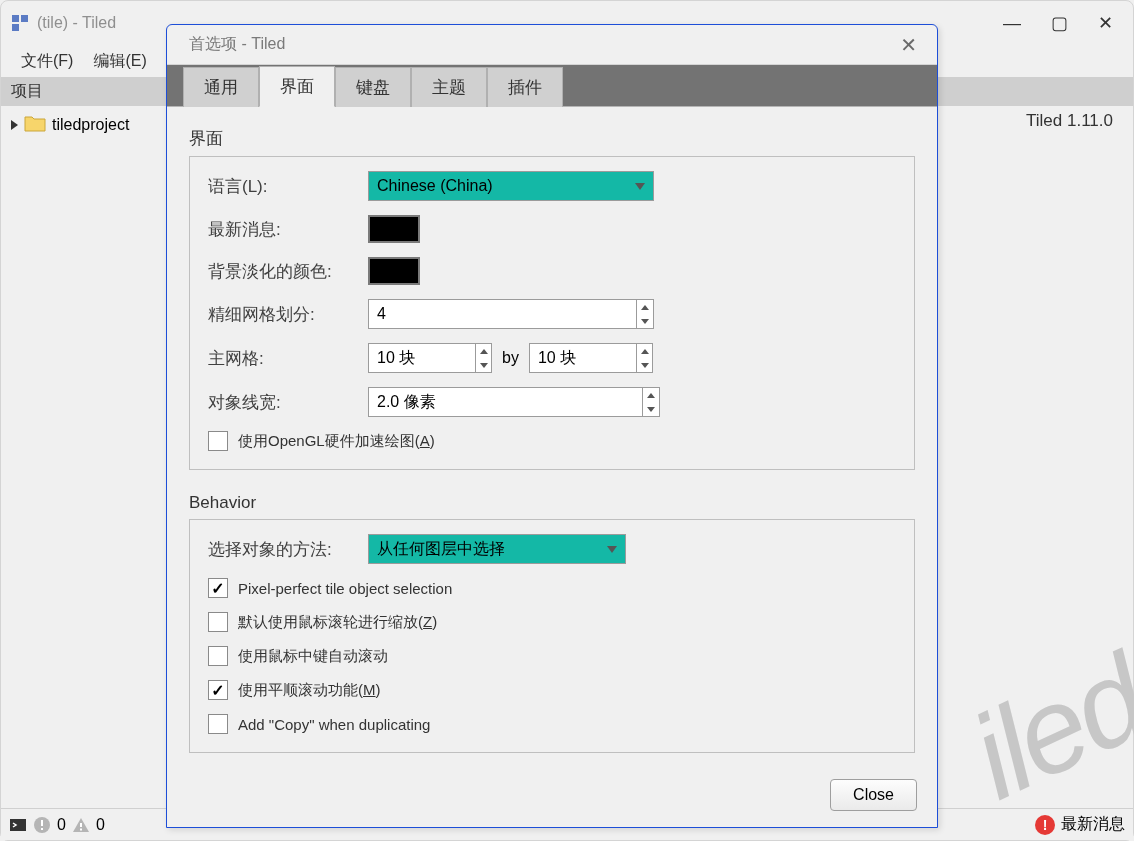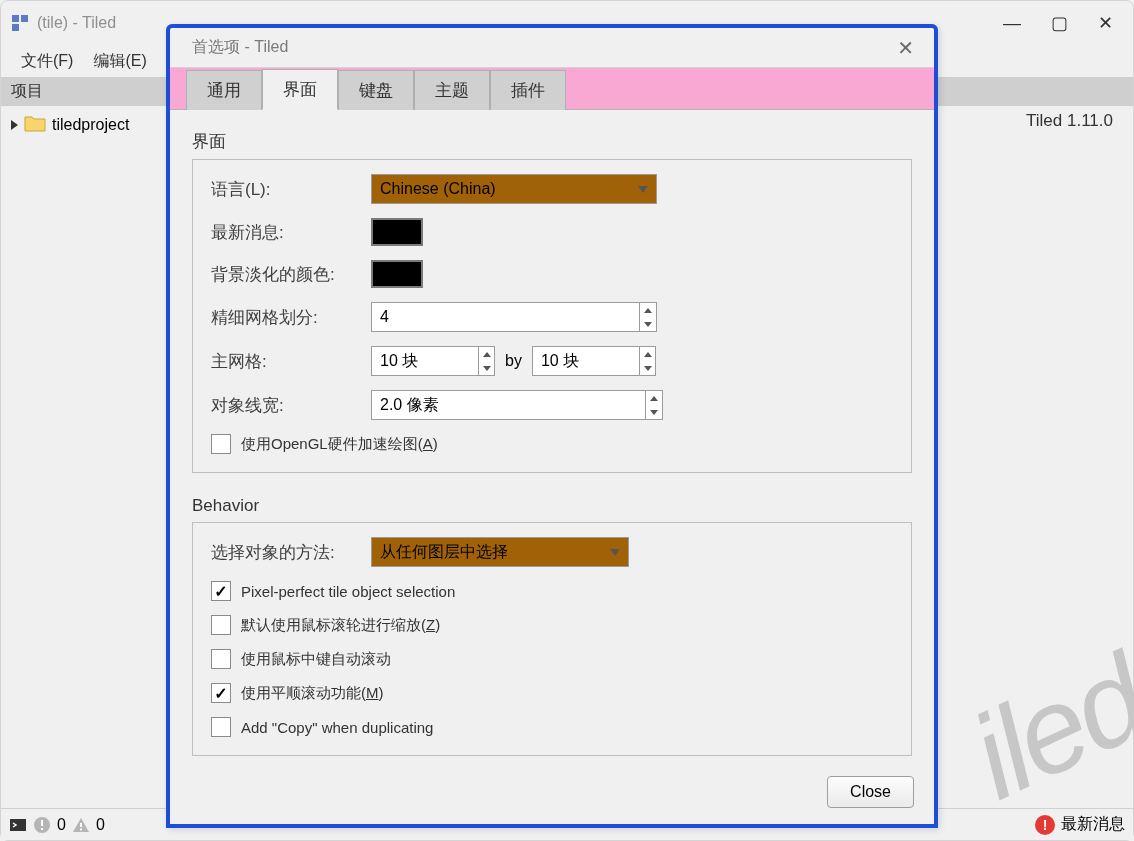--- a/index.html
+++ b/index.html
@@ -21,37 +21,37 @@
 .version-label { position: absolute; right: 20px; top: 110px; font-size: 17px; color: #333; }
 .bg-watermark { position: absolute; right: -10px; bottom: 44px; font-size: 120px; color: #c7c7c7; transform: rotate(-25deg); font-weight: 400; font-style: italic; pointer-events: none; user-select: none; letter-spacing: -4px; }
 
 .statusbar { position: absolute; bottom: 0; left: 0; right: 0; height: 32px; border-top: 1px solid #d0d0d0; background: #f0f0f0; display: flex; align-items: center; padding: 0 8px; font-size: 16px; }
 .status-left { display: flex; align-items: center; gap: 6px; }
 .status-icon { width: 18px; height: 18px; display: inline-flex; align-items: center; justify-content: center; }
 .status-right { margin-left: auto; display: flex; align-items: center; gap: 6px; }
 .red-dot { width: 20px; height: 20px; border-radius: 50%; background: #e53935; display: inline-flex; align-items: center; justify-content: center; color: #fff; font-weight: bold; font-size: 14px; }
 
 
-.dialog { position: absolute; left: 166px; top: 24px; width: 772px; height: 804px; background: #f0f0f0; border: 4px solid #1d4ed8; box-shadow: 2px 2px 6px rgba(0,0,0,0.12); border-top-left-radius: 6px; border-top-right-radius: 6px; display: flex; flex-direction: column; }
+.dialog { position: absolute; left: 166px; top: 24px; width: 772px; height: 804px; background: #f0f0f0; border: 1px solid #1d4ed8; box-shadow: 2px 2px 6px rgba(0,0,0,0.12); border-top-left-radius: 6px; border-top-right-radius: 6px; display: flex; flex-direction: column; }
 .dlg-titlebar { height: 40px; display: flex; align-items: center; padding: 0 14px; border-bottom: 1px solid #d4d4d4; }
 .dlg-title { color: #7a7a7a; font-size: 16px; margin-left: 8px; flex: 1; }
 .dlg-close { color: #6a6a6a; font-size: 20px; cursor: pointer; padding: 2px 6px; }
 
-.tabs-row { display: flex; background: #f9a8d4; height: 42px; align-items: flex-end; padding-left: 16px; border-bottom: 1px solid #b5b5b5; }
+.tabs-row { display: flex; background: #737373; height: 42px; align-items: flex-end; padding-left: 16px; border-bottom: 1px solid #b5b5b5; }
 .tab { padding: 8px 20px; background: #d0d0d0; border: 1px solid #b0b0b0; border-bottom: none; margin-right: 0; cursor: pointer; font-size: 17px; color: #333; position: relative; top: 1px; }
 .tab.active { background: #f0f0f0; border-bottom: 1px solid #f0f0f0; }
 
 .dlg-body { padding: 14px 22px; flex: 1; overflow: auto; }
 .section-title { font-size: 17px; color: #333; margin-bottom: 6px; margin-top: 6px; }
 .fieldset { border: 1px solid #bfbfbf; padding: 14px 18px 18px 18px; margin-bottom: 2px; }
 .form-row { display: flex; align-items: center; margin-bottom: 14px; }
 .form-row:last-child { margin-bottom: 0; }
 .form-label { width: 160px; font-size: 17px; color: #404040; }
 
-.combobox { display: inline-flex; align-items: center; border: 1px solid #9b9b9b; background: #a16207; height: 30px; padding: 0 8px; font-size: 16px; cursor: pointer; justify-content: space-between; }
+.combobox { display: inline-flex; align-items: center; border: 1px solid #9b9b9b; background: #14b8a6; height: 30px; padding: 0 8px; font-size: 16px; cursor: pointer; justify-content: space-between; }
 .combo-wide { width: 286px; }
 .combo-arrow { width: 0; height: 0; border-left: 5px solid transparent; border-right: 5px solid transparent; border-top: 7px solid #555; margin-left: 8px; }
 
 .color-swatch { width: 52px; height: 28px; border: 2px solid #7a7a7a; background: #000; cursor: pointer; }
 
 .spinbox { display: inline-flex; align-items: center; border: 1px solid #9b9b9b; background: #fff; height: 30px; font-size: 16px; }
 .spinbox input { border: none; outline: none; padding: 0 8px; font-size: 16px; width: 100%; height: 100%; background: transparent; }
 .spin-btns { display: flex; flex-direction: column; border-left: 1px solid #9b9b9b; width: 18px; height: 100%; }
 .spin-up,.spin-down { flex: 1; display: flex; align-items: center; justify-content: center; cursor: pointer; }
 .spin-up::before { content: ""; border-left: 4px solid transparent; border-right: 4px solid transparent; border-bottom: 5px solid #555; }

